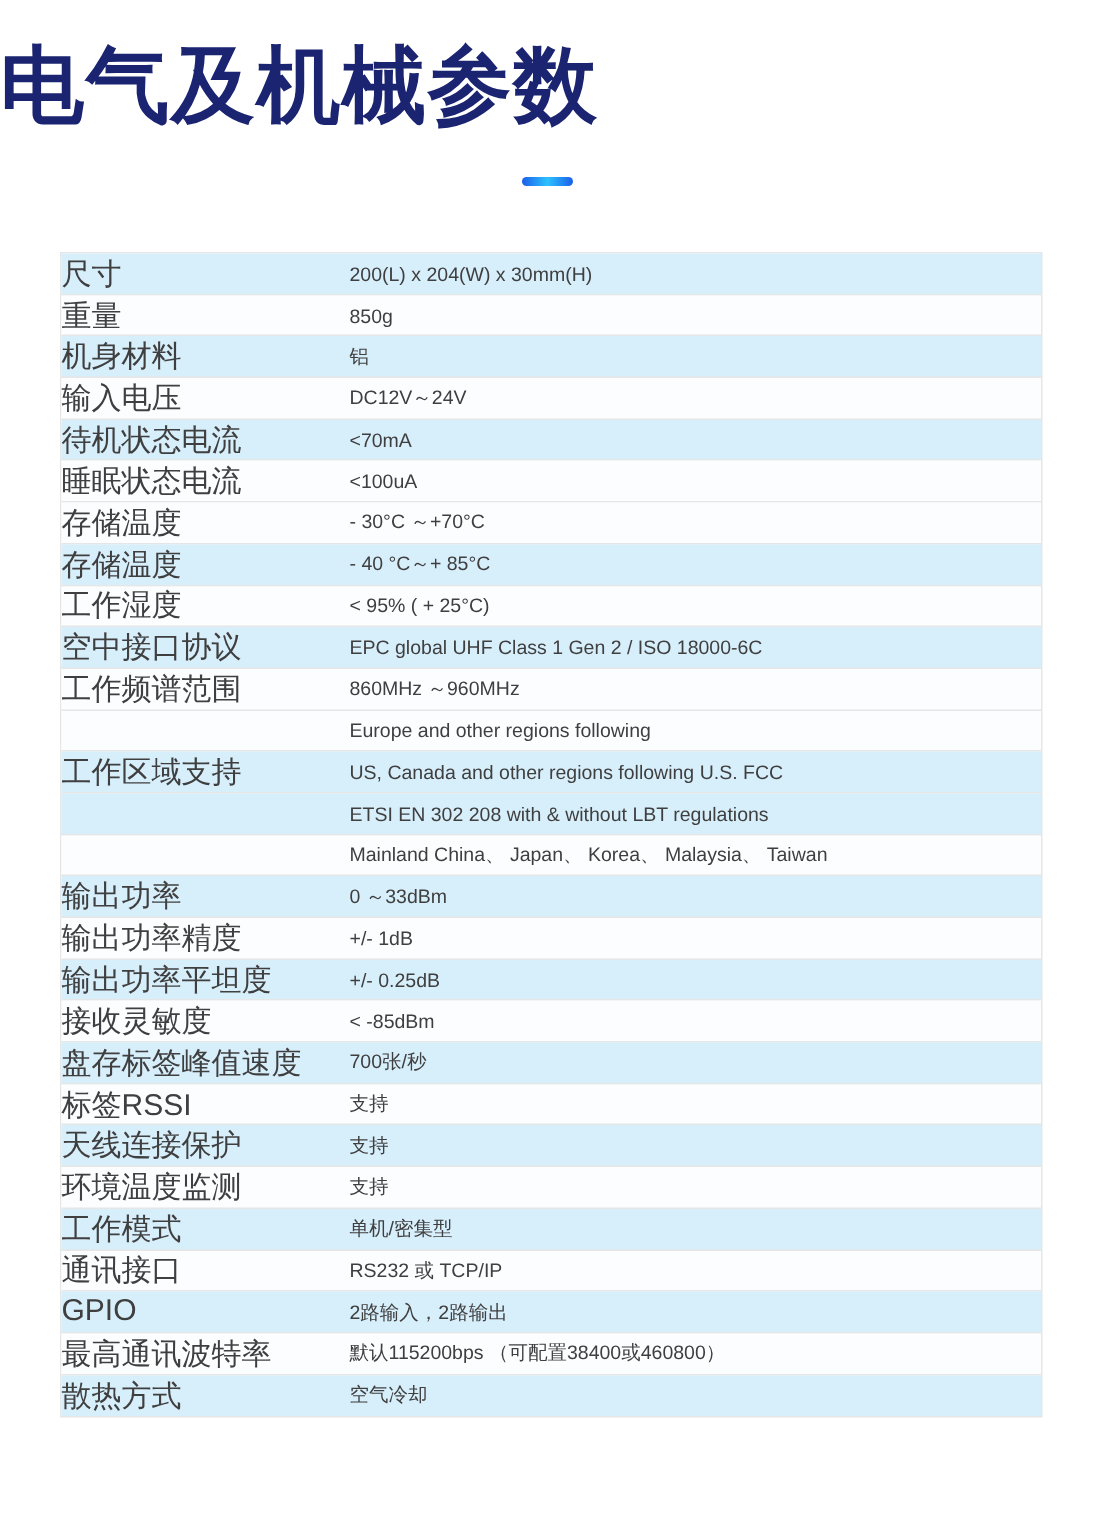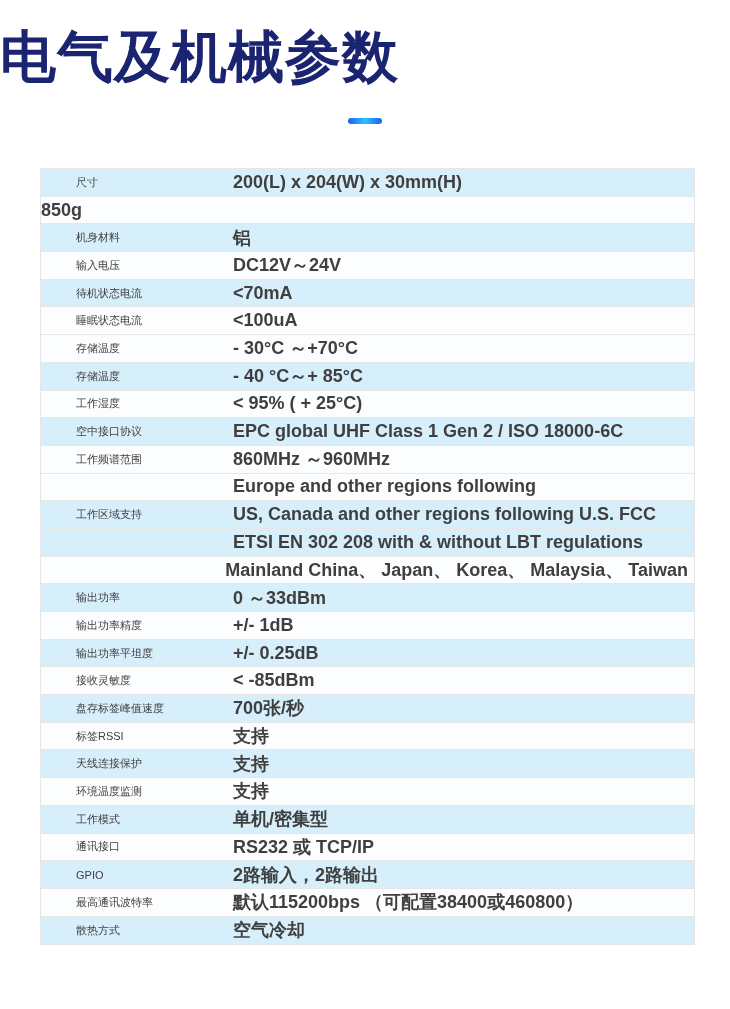--- a/index.html
+++ b/index.html
@@ -37,45 +37,44 @@
   .row{
     display:flex;align-items:center;
     height:27.7px;box-sizing:border-box;
     border-bottom:1px solid var(--border-color);
     background:var(--row-plain);
   }
   .row:last-child{border-bottom:none;}
   .row.alt{background:var(--row-blue);}
   .cell-label{
     width:192px;box-sizing:border-box;
-    padding-left:35px;
-    font-size:11px;color:var(--text-color);
+    font-size:20px;color:var(--text-color);
     white-space:nowrap;
   }
   .cell-value{
     flex:1;
-    font-size:18px;color:var(--text-color);
+    font-size:13px;color:var(--text-color);
     white-space:nowrap;
     padding-right:6px;
-    font-weight:bold;
   }
 </style>
 </head>
 <body>
 
 <h1 class="title">电气及机械参数</h1>
 
 <div class="dash"></div>
 
 <div class="spec-table">
     <div class="row alt">
       <div class="cell-label">尺寸</div>
       <div class="cell-value">200(L) x 204(W) x 30mm(H)</div>
     </div>
     <div class="row">
+      <div class="cell-label">重量</div>
       <div class="cell-value">850g</div>
     </div>
     <div class="row alt">
       <div class="cell-label">机身材料</div>
       <div class="cell-value">铝</div>
     </div>
     <div class="row">
       <div class="cell-label">输入电压</div>
       <div class="cell-value">DC12V～24V</div>
     </div>

